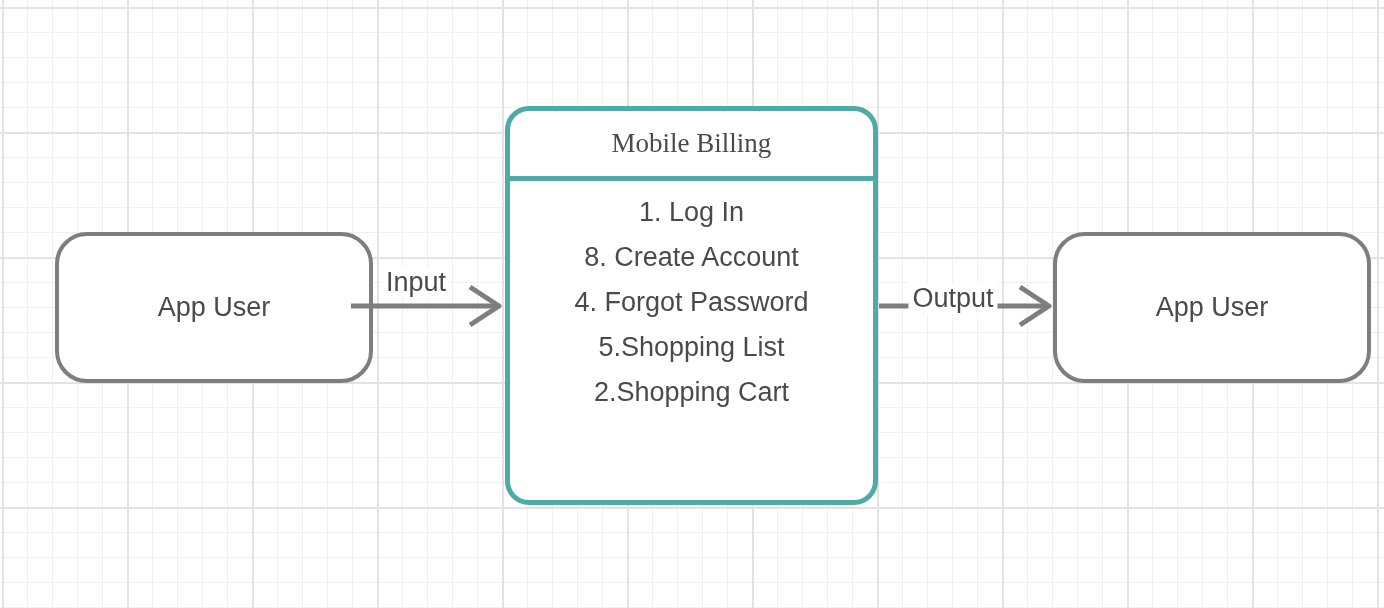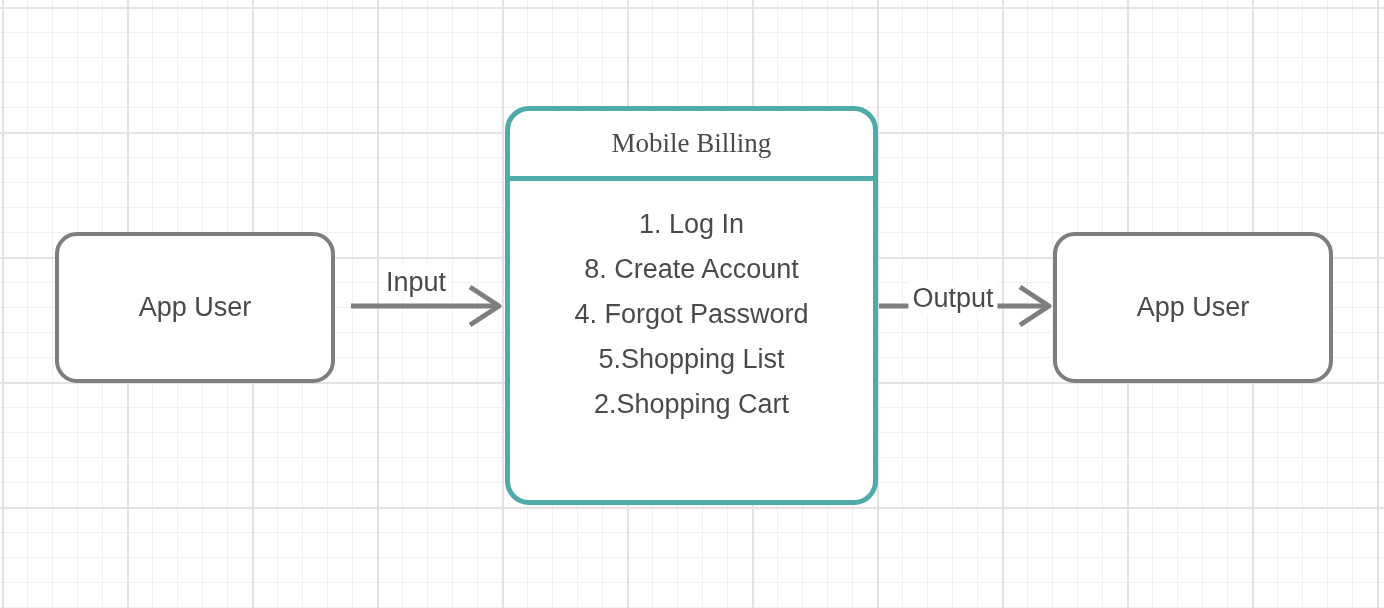--- a/index.html
+++ b/index.html
@@ -25,24 +25,24 @@
     background-image:
       linear-gradient(to right, var(--grid-major) 0, var(--grid-major) 2px, transparent 2px),
       linear-gradient(to bottom, var(--grid-major) 0, var(--grid-major) 2px, transparent 2px),
       linear-gradient(to right, var(--grid-minor) 0, var(--grid-minor) 1px, transparent 1px),
       linear-gradient(to bottom, var(--grid-minor) 0, var(--grid-minor) 1px, transparent 1px);
     background-size:125px 125px,125px 125px,25px 25px,25px 25px;
     background-position:2px 7px,2px 7px,2px 7px,2px 7px;
   }
   .actor{
     position:absolute;
-    width:280px;height:151px;
+    width:318px;height:151px;
     background:#ffffff;
     border:4px solid var(--node-border-gray);
-    border-radius:22px;
+    border-radius:32px;
     display:flex;align-items:center;justify-content:center;
     font-size:27px;
   }
   .actor.left{left:55px;top:232px;}
   .actor.right{left:1053px;top:232px;}
   .process{
     position:absolute;
     left:505px;top:106px;
     width:373px;height:399px;
     background:#ffffff;
@@ -53,21 +53,21 @@
   }
   .process-header{
     height:70px;flex:0 0 70px;
     border-bottom:5px solid var(--process-border-teal);
     display:flex;align-items:center;justify-content:center;
     font-size:27px;
     font-family:Liberation Serif, serif;
   }
   .process-body{
     flex:1;
-    padding-top:21px;
+    padding-top:9px;
     text-align:center;
     font-size:27px;
     line-height:45px;
   }
   .edge{position:absolute;overflow:visible;}
   .edge line, .edge polyline{
     stroke:var(--arrow);
     stroke-width:5;
     fill:none;
   }

